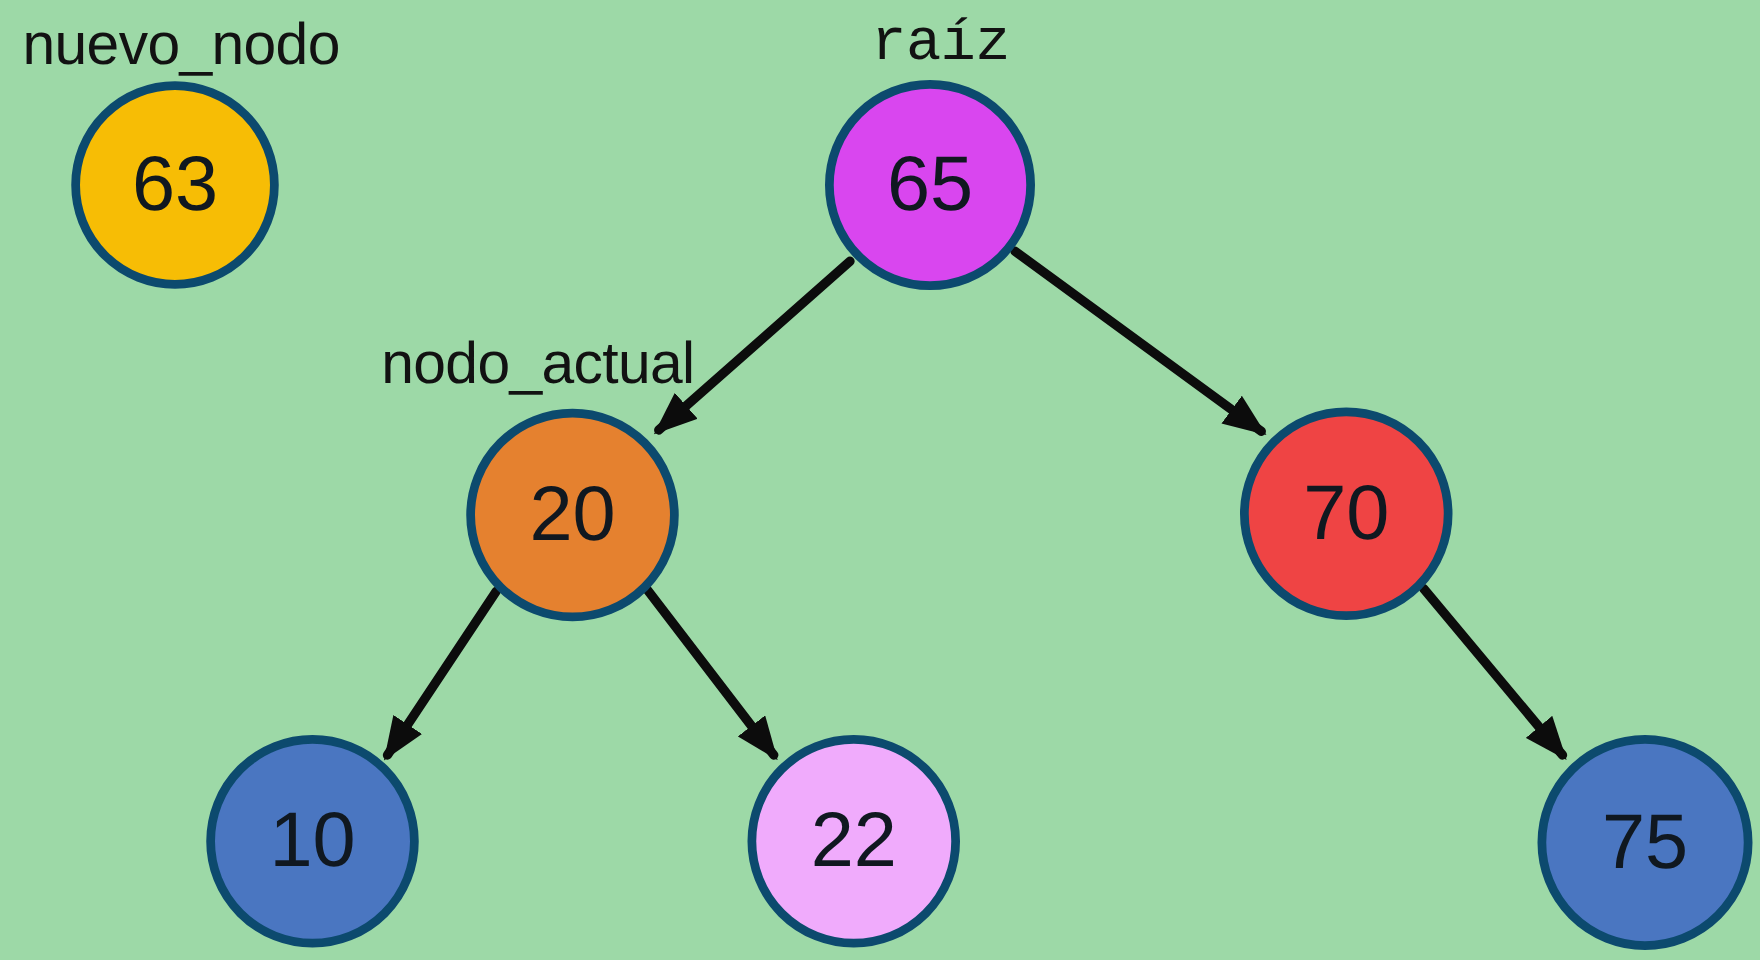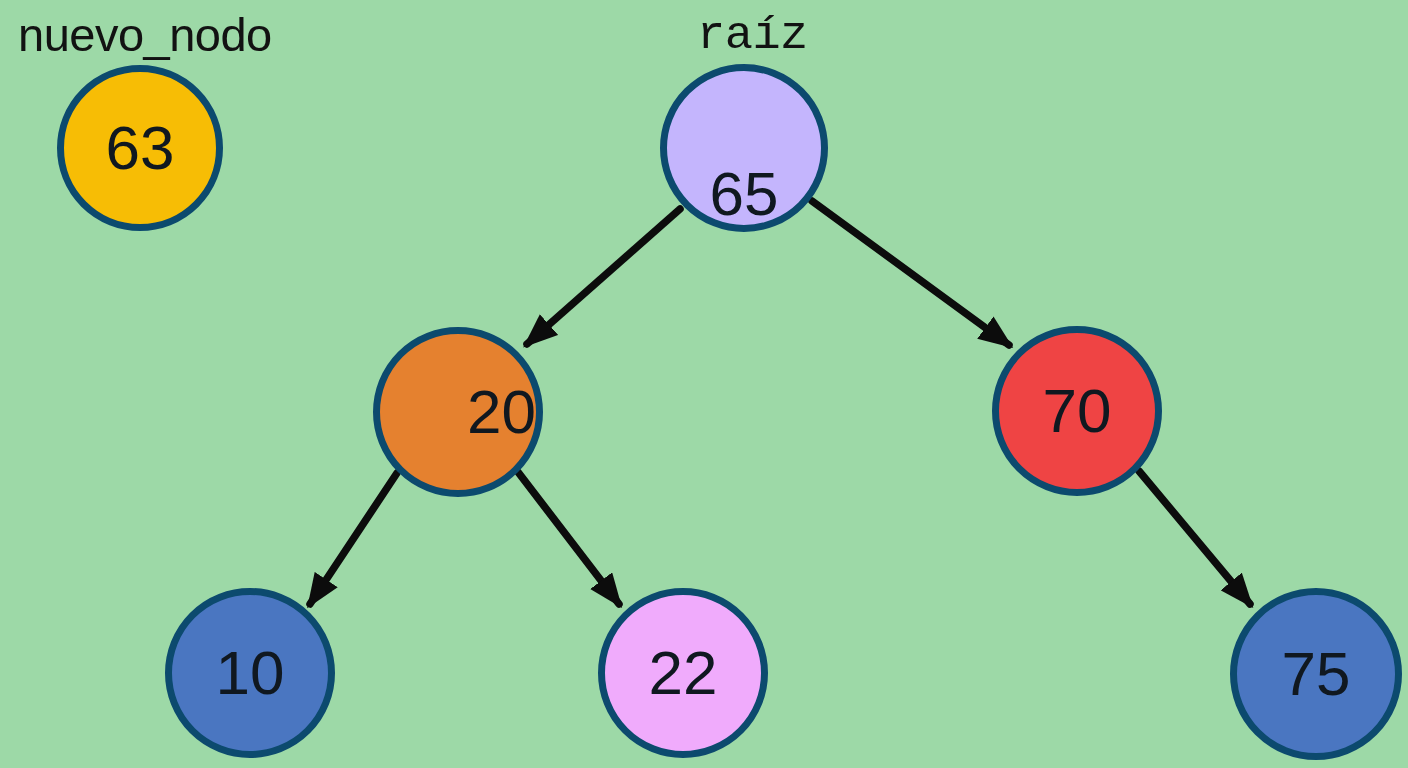--- a/index.html
+++ b/index.html
@@ -75,30 +75,31 @@
     </defs>
     <line x1="680" y1="209" x2="527" y2="344" marker-end="url(#ah)"></line>
     <line x1="812" y1="201" x2="1009" y2="345" marker-end="url(#ah)"></line>
     <line x1="397" y1="473" x2="310" y2="604" marker-end="url(#ah)"></line>
     <line x1="518" y1="472" x2="619" y2="604" marker-end="url(#ah)"></line>
     <line x1="1139" y1="471" x2="1250" y2="604" marker-end="url(#ah)"></line>
   </svg>
 
   <div class="annotation l-nuevo">nuevo_nodo</div>
   <div class="annotation l-raiz">raíz</div>
+  <div class="annotation l-actual">nodo_actual</div>
 
   <div class="node n63" style="background-color: rgb(247, 189, 5);">
     <span class="value">63</span>
   </div>
 
-  <div class="node n65" style="background-color: #c4b5fd; align-items: flex-end;">
+  <div class="node n65" style="background-color: #d946ef;">
     <span class="value">65</span>
   </div>
 
-  <div class="node n20" style="background-color: rgb(229, 129, 47); justify-content: flex-end;">
+  <div class="node n20" style="background-color: rgb(229, 129, 47);">
     <span class="value">20</span>
   </div>
 
   <div class="node n70" style="background-color: #ef4444;">
     <span class="value">70</span>
   </div>
 
   <div class="node n10" style="background-color: rgb(74, 118, 193);">
     <span class="value">10</span>
   </div>

